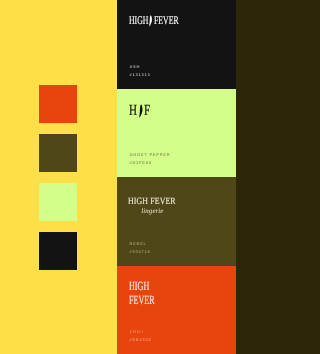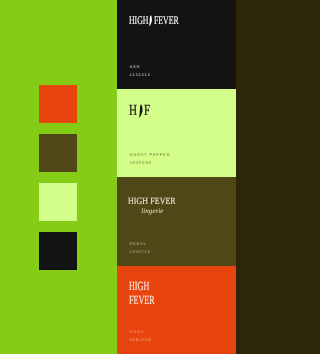--- a/index.html
+++ b/index.html
@@ -65,21 +65,21 @@
   .wm-s span{font-family:"Liberation Serif",serif;font-weight:400;
              font-size:12.6px;line-height:1;display:block;white-space:nowrap;
              -webkit-text-stroke:0.16px currentColor;}
   .wm-s span i{display:inline-block;font-style:normal;
                transform:scaleX(0.645);transform-origin:left center;}
   .wm-s .l2{margin-top:0.6px;}
 </style>
 </head>
 <body>
 
-<div class="board" style="background: #84cc16;">
+<div class="board" style="background: #fde047;">
 
   <div class="chips">
     <div class="chip" style="background-color: rgb(232, 69, 14);"></div>
     <div class="chip" style="background-color: rgb(80, 71, 24);"></div>
     <div class="chip" style="background-color: rgb(211, 254, 137);"></div>
     <div class="chip" style="background-color: rgb(19, 19, 19);"></div>
   </div>
 
   <div class="panels">
 

